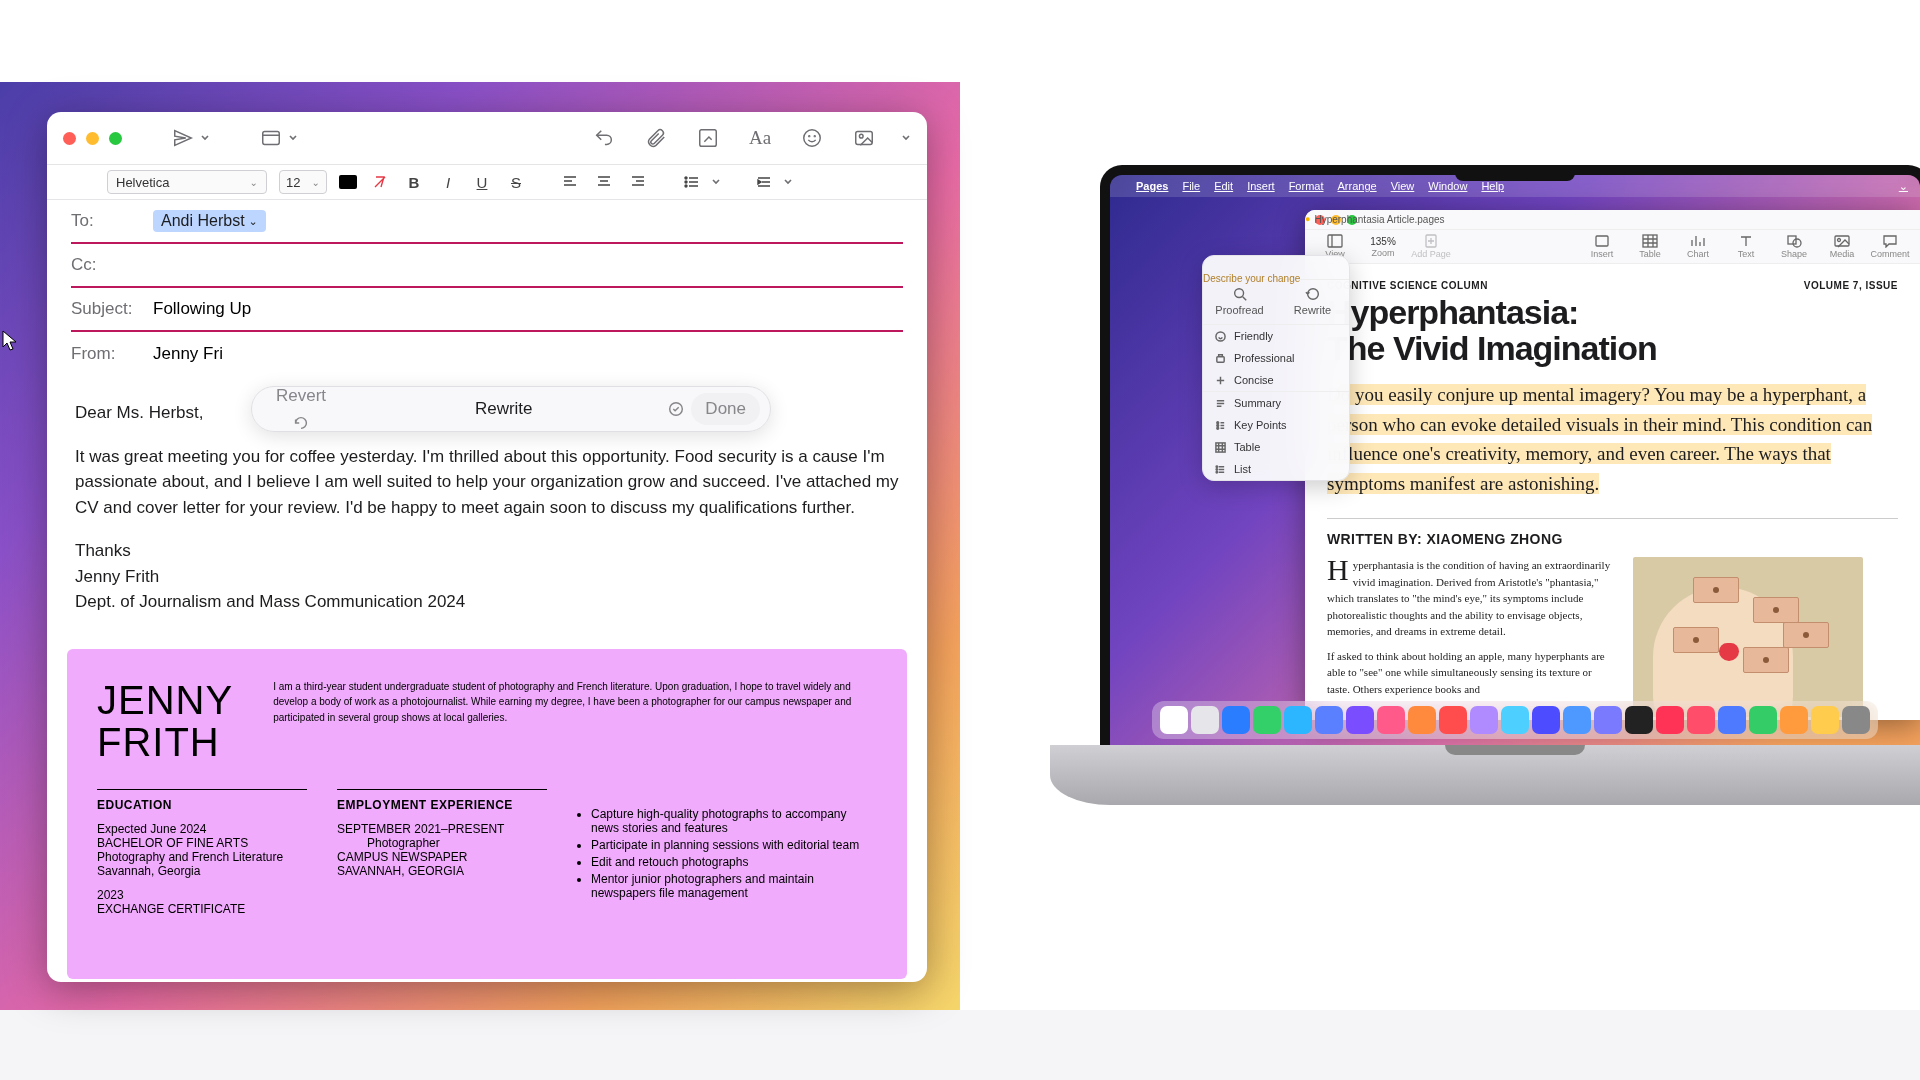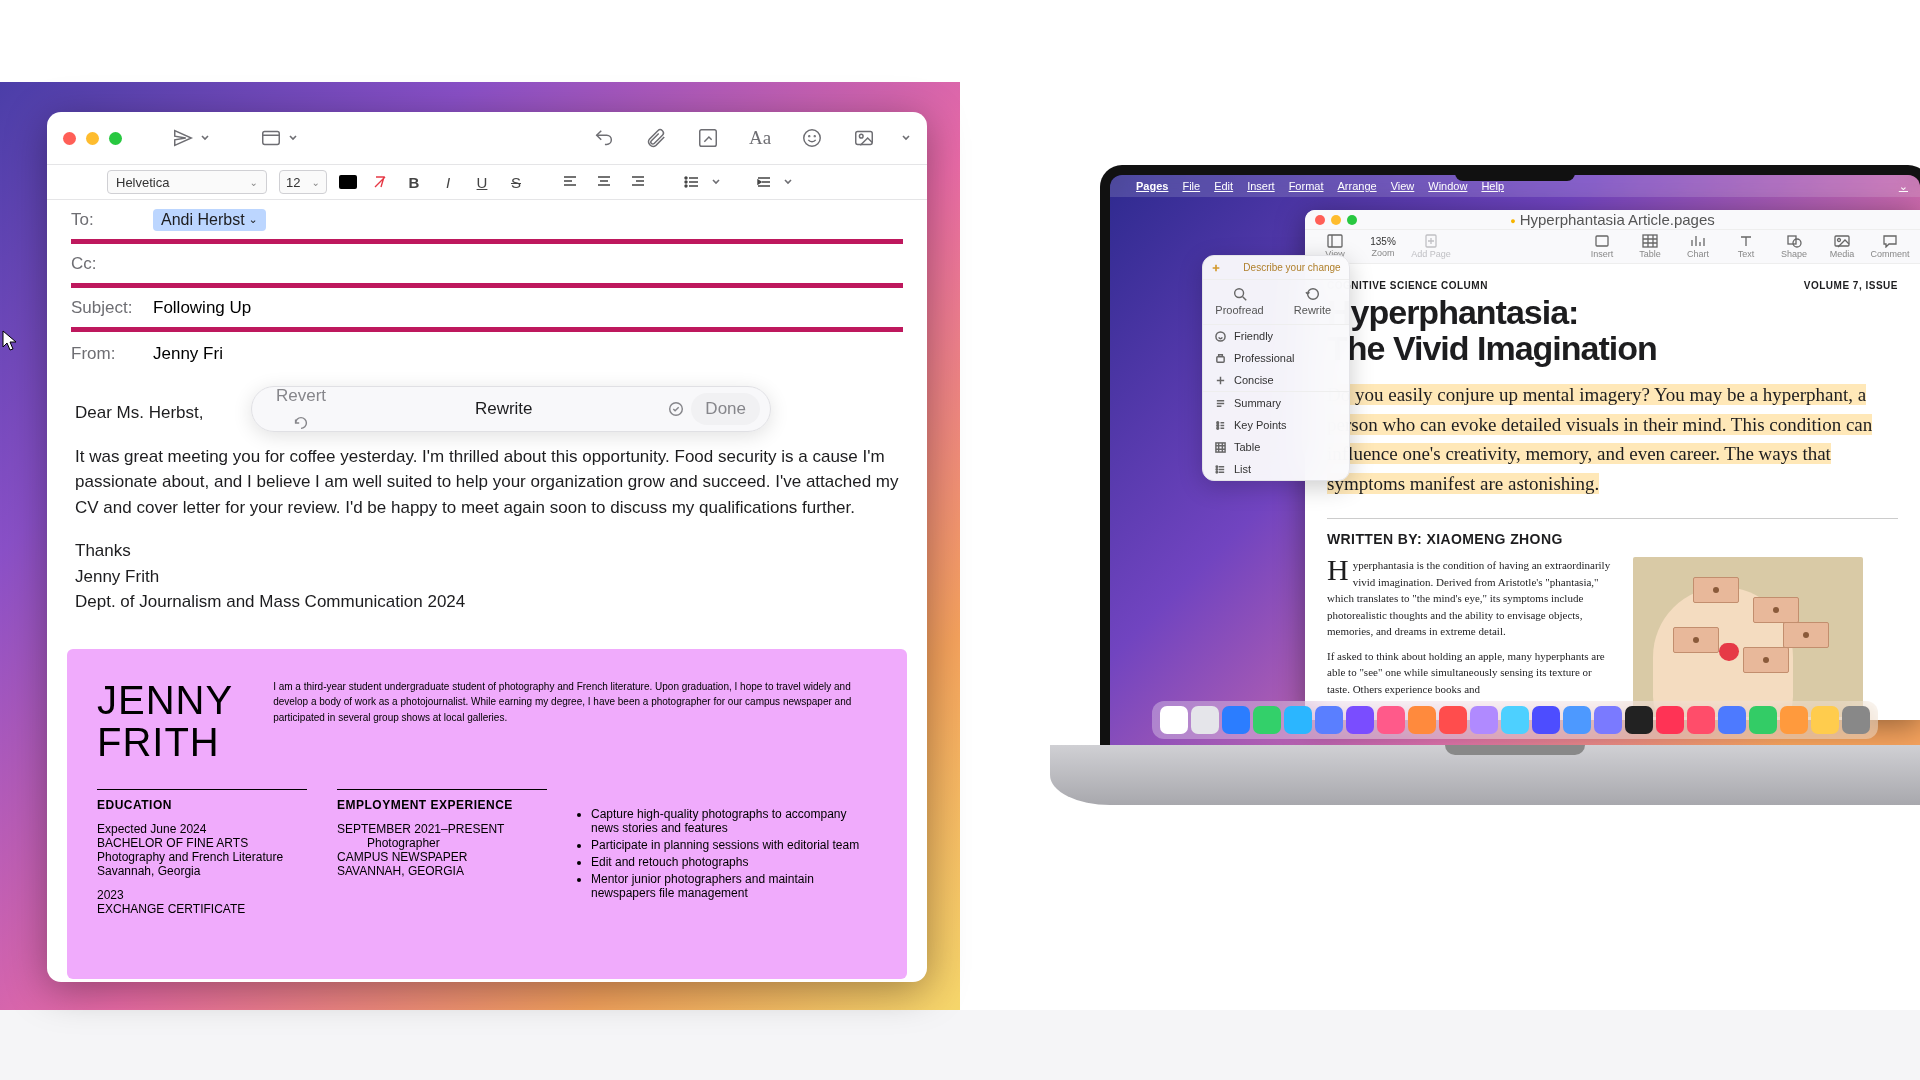--- a/index.html
+++ b/index.html
@@ -23,21 +23,21 @@
 .tb-group-right { margin-left: auto; display: flex; align-items: center; gap: 30px; }
 
 .format-bar { height: 36px; border-top: 1px solid #e5e5e7; border-bottom: 1px solid #e5e5e7; display: flex; align-items: center; padding: 0 60px; gap: 12px; font-size: 14px; color: #333; }
 .font-select { width: 160px; height: 24px; border: 1px solid #d0d0d4; border-radius: 4px; padding: 0 8px; display: flex; align-items: center; justify-content: space-between; background: #fafafa; font-size: 13px; }
 .size-select { width: 48px; height: 24px; border: 1px solid #d0d0d4; border-radius: 4px; padding: 0 6px; display: flex; align-items: center; justify-content: space-between; background: #fafafa; font-size: 13px; }
 .color-swatch { width: 18px; height: 14px; background: #000; border-radius: 2px; }
 .fmt-btn { width: 22px; height: 22px; display: inline-flex; align-items: center; justify-content: center; color: #444; font-size: 15px; cursor: pointer; }
 .fmt-btn.italic { font-style: italic; } .fmt-btn.underline { text-decoration: underline; } .fmt-btn.strike { text-decoration: line-through; }
 
 .header-fields { padding: 0 24px; }
-.hdr-row { display: flex; align-items: center; gap: 10px; height: 44px; border-bottom: 5px solid #be185d; font-size: 17px; }
+.hdr-row { display: flex; align-items: center; gap: 10px; height: 44px; border-bottom: 2px solid #be185d; font-size: 17px; }
 .hdr-label { color: #6e6e73; min-width: 72px; }
 .recipient-chip { background: #bcd6ff; border-radius: 4px; padding: 2px 8px; color: #1d1d1f; display: inline-flex; align-items: center; gap: 4px; font-size: 16px; }
 
 .rewrite-popover { position: absolute; top: 274px; left: 204px; width: 520px; height: 46px; background: rgba(248,248,250,.98); border: 1px solid #e0e0e4; border-radius: 24px; box-shadow: 0 4px 20px rgba(0,0,0,.12); display: flex; align-items: center; justify-content: space-between; padding: 0 10px; font-size: 17px; }
 .rw-btn { display: flex; align-items: center; gap: 8px; padding: 6px 14px; border-radius: 18px; color: #86868b; cursor: pointer; flex-direction: column; }
 .rw-btn.primary { color: #86868b; background: #f1f1f3; }
 .rw-center { color: #1d1d1f; font-weight: 500; }
 .rw-icon { width: 18px; height: 18px; }
 .rw-icon svg { width: 18px; height: 18px; fill: none; stroke: #86868b; stroke-width: 1.6; }
 
@@ -63,21 +63,21 @@
 .mb-base::before { content: ""; position: absolute; top: 0; left: 50%; transform: translateX(-50%); width: 140px; height: 10px; background: #888; border-radius: 0 0 10px 10px; }
 
 .mac-menubar { height: 22px; background: rgba(255,255,255,.15); display: flex; align-items: center; gap: 14px; padding: 0 12px; font-size: 11px; color: #fff; backdrop-filter: blur(10px); text-decoration: underline; }
 .mac-menubar .apple { font-size: 13px; }
 .mac-menubar .app-strong { font-weight: 600; }
 .mb-menu-right { margin-left: auto; display: flex; gap: 10px; font-size: 11px; }
 
 .pages-window { position: absolute; top: 35px; left: 195px; right: 0; height: 510px; background: #fff; border-radius: 10px 0 0 0; box-shadow: 0 6px 30px rgba(0,0,0,.4); overflow: hidden; }
 .pages-titlebar { height: 20px; display: flex; align-items: center; padding: 0 10px; gap: 6px; font-size: 11px; background: #f9f9fb; border-bottom: 1px solid #eee; }
 .pt-dot { width: 10px; height: 10px; border-radius: 50%; }
-.pages-title-center { position: absolute; left: 0; right: 0; text-align: center; font-size: 15px; color: #555; }
+.pages-title-center { position: absolute; left: 0; right: 0; font-size: 10px; color: #555; }
 .pages-title-center::before { content: "●"; color: #f7b500; margin-right: 4px; font-size: 9px; vertical-align: 1px; }
 .pages-toolbar { height: 34px; display: flex; align-items: center; padding: 0 10px; gap: 8px; font-size: 9px; color: #888; background: #f9f9fb; border-bottom: 1px solid #eee; }
 .pg-tool { display: flex; flex-direction: column; align-items: center; gap: 1px; width: 40px; cursor: pointer; }
 .pg-tool-icon { width: 16px; height: 14px; }
 .pg-tool-icon svg { width: 16px; height: 14px; fill: none; stroke: #666; stroke-width: 1.3; }
 .pg-tool.disabled { color: #c0c0c4; }
 .pg-tool.disabled svg { stroke: #c0c0c4; }
 .pg-spacer { flex: 1; }
 
 .pages-doc { padding: 16px 22px; font-family: Georgia, "Times New Roman", serif; color: #1d1d1f; }
@@ -90,21 +90,21 @@
 .doc-cols { display: flex; gap: 16px; }
 .doc-bodycol { font-size: 11px; line-height: 1.5; width: 290px; }
 .doc-bodycol p { margin-bottom: 8px; }
 .dropcap { float: left; font-size: 30px; line-height: 26px; padding-right: 4px; font-weight: 400; }
 .doc-illus { width: 230px; height: 160px; background:#d9caa6; border-radius:2px; position:relative; overflow:hidden; }
 .head-shape { position:absolute; left:20px; top:30px; width:140px; height:150px; background:#f4dcc0; border-radius:70px 70px 40px 40px; }
 .drawer { position:absolute; width:46px; height:26px; background:#e8b89a; border:1px solid #c28e6e; border-radius:2px; }
 .drawer::after { content:""; position:absolute; left:50%; top:50%; width:6px; height:6px; background:#8a5a3a; border-radius:50%; transform:translate(-50%,-50%); }
 
 .writing-popover { position: absolute; top: 80px; left: 92px; width: 148px; background: rgba(250,250,252,.96); border: 1px solid #e4e4e8; border-radius: 12px; box-shadow: 0 6px 24px rgba(0,0,0,.2); font-family: -apple-system,sans-serif; font-size: 11px; overflow: hidden; backdrop-filter: blur(20px); }
-.wp-header { height: 24px; display: flex; align-items: center; justify-content: center; gap: 22px; color: #b0802c; font-size: 10px; border-bottom: 1px solid #eee; }
+.wp-header { height: 24px; display: flex; justify-content: center; gap: 22px; color: #b0802c; font-size: 10px; border-bottom: 1px solid #eee; flex-direction: column; }
 .wp-header svg { width: 10px; height: 10px; fill: none; stroke: #d49a2e; stroke-width: 2; }
 .wp-row { display: flex; }
 .wp-big { flex: 1; text-align: center; padding: 6px 0 8px 0; color: #555; cursor: pointer; }
 .wp-big-icon { width: 16px; height: 16px; margin: 0 auto 2px auto; }
 .wp-big-icon svg { width: 16px; height: 16px; fill: none; stroke: #666; stroke-width: 1.6; }
 .wp-divider { border-top: 1px solid #eee; }
 .wp-item { display: flex; align-items: center; gap: 8px; padding: 5px 12px; color: #333; cursor: pointer; }
 .wp-item svg { width: 11px; height: 11px; fill: none; stroke: #666; stroke-width: 1.6; }
 
 .dock { position: absolute; bottom: 6px; left: 50%; transform: translateX(-50%); height: 38px; padding: 4px 8px; background: rgba(255,255,255,.3); border-radius: 12px; display: flex; align-items: center; gap: 3px; backdrop-filter: blur(20px); }

